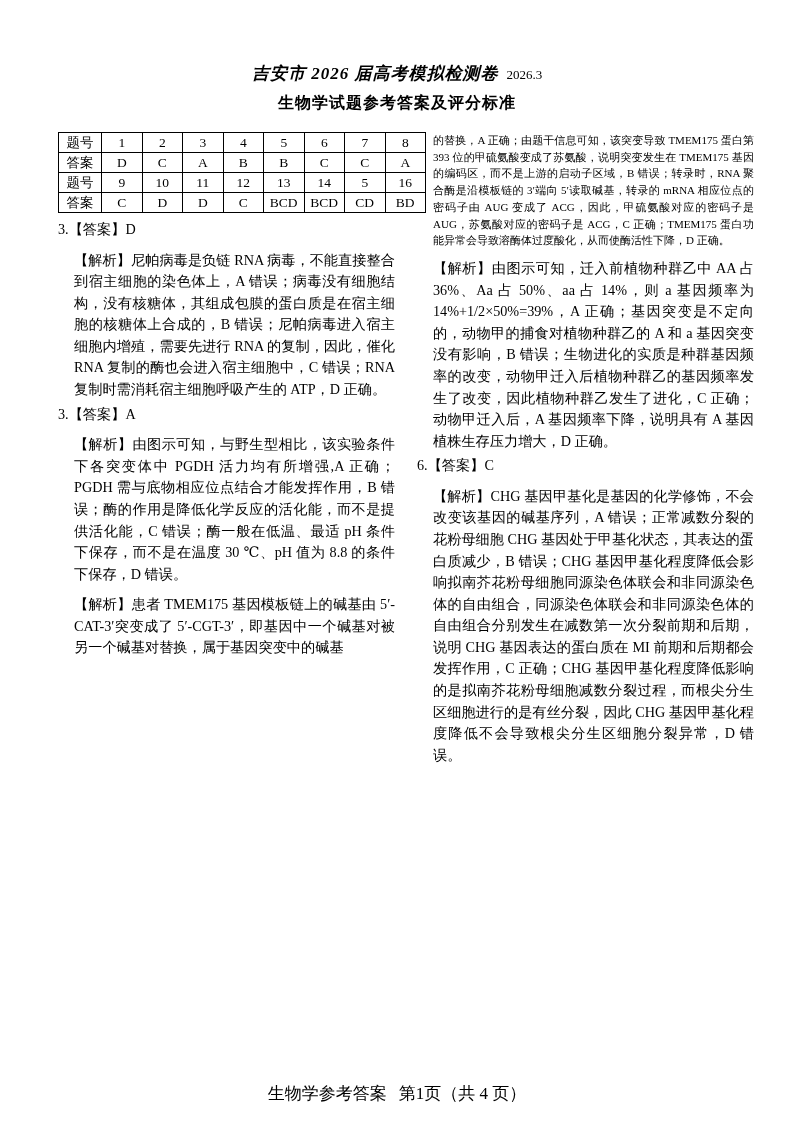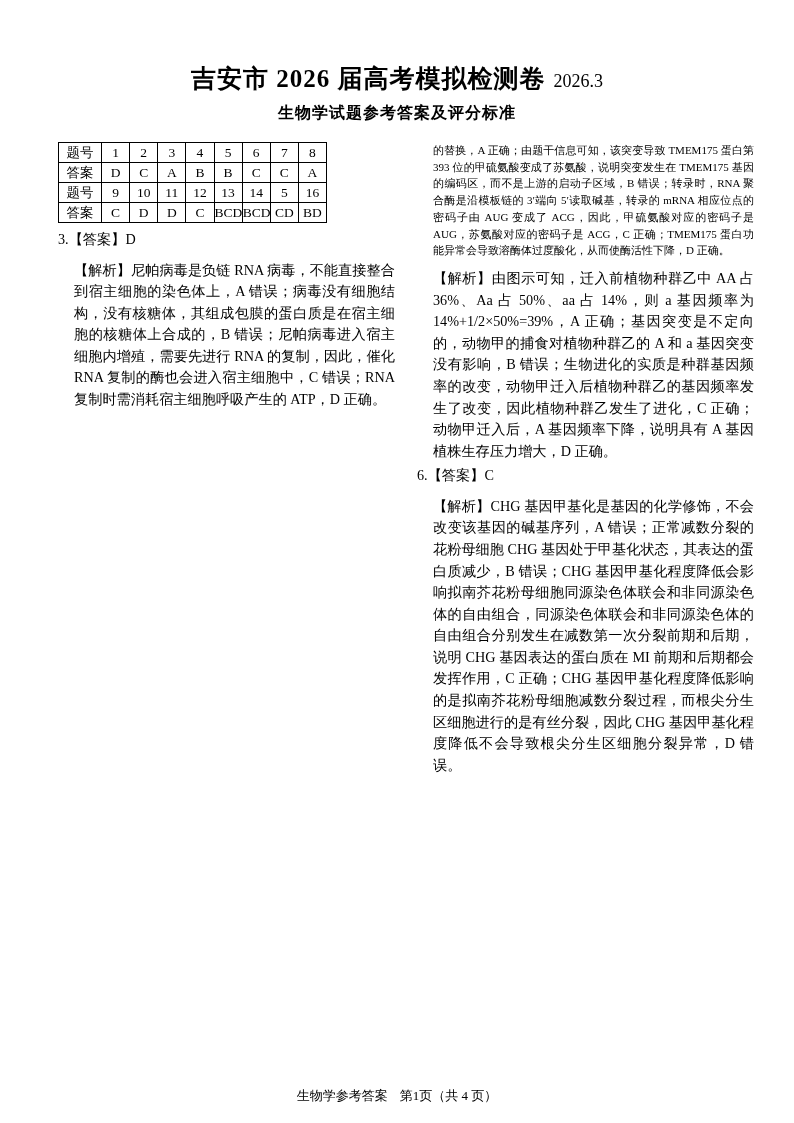--- a/index.html
+++ b/index.html
@@ -20,26 +20,27 @@
     width: 794px;
     height: 1123px;
     box-sizing: border-box;
     padding: 62px 58px 30px 58px;
   }
   .title-line {
     text-align: center;
     white-space: nowrap;
   }
   .main-title {
-    font-size: 25px;
+    font-size: 17px;
     font-weight: bold;
     letter-spacing: 1px;
+    font-style: italic;
   }
   .date {
-    font-size: 18px;
+    font-size: 13px;
     font-weight: normal;
     margin-left: 8px;
     vertical-align: baseline;
   }
   .sub-title {
     text-align: center;
     font-size: 16px;
     font-weight: bold;
     margin-top: 8px;
     letter-spacing: 1px;
@@ -50,21 +51,21 @@
     gap: 22px;
     align-items: flex-start;
   }
   .col {
     width: 337px;
     flex: 0 0 337px;
   }
   table.answers {
     border-collapse: collapse;
     table-layout: fixed;
-    width: 269px;
+    width: 368px;
     font-size: 13.5px;
     margin-bottom: 6px;
   }
   table.answers td {
     border: 1px solid #000;
     text-align: center;
     height: 19px;
     line-height: 19px;
     padding: 0;
     font-family: "Liberation Serif", serif;
@@ -96,21 +97,21 @@
   }
   .rcol-first {
     padding-left: 16px;
   }
   .footer {
     position: absolute;
     left: 0;
     right: 0;
     bottom: 18px;
     text-align: center;
-    font-size: 13px;
+    font-size: 17px;
   }
   .footer .fsep { display: inline-block; width: 12px; }
 </style>
 </head>
 <body>
 
 <div class="page">
 
   <div class="title-line">
     <span class="main-title">吉安市 2026 届高考模拟检测卷</span><span class="date">2026.3</span>
@@ -168,20 +169,25 @@
             <td>BD</td>
           </tr>
         </tbody>
       </table>
 
       <div class="qitem">
         <div class="qhead">3.【答案】D</div>
         <div class="qbody">【解析】尼帕病毒是负链 RNA 病毒，不能直接整合到宿主细胞的染色体上，A 错误；病毒没有细胞结构，没有核糖体，其组成包膜的蛋白质是在宿主细胞的核糖体上合成的，B 错误；尼帕病毒进入宿主细胞内增殖，需要先进行 RNA 的复制，因此，催化 RNA 复制的酶也会进入宿主细胞中，C 错误；RNA 复制时需消耗宿主细胞呼吸产生的 ATP，D 正确。</div>
       </div>
       <div class="qitem">
+        <div class="qhead">3.【答案】A</div>
+        <div class="qbody">【解析】由图示可知，与野生型相比，该实验条件下各突变体中 PGDH 活力均有所增强,A 正确；PGDH 需与底物相应位点结合才能发挥作用，B 错误；酶的作用是降低化学反应的活化能，而不是提供活化能，C 错误；酶一般在低温、最适 pH 条件下保存，而不是在温度 30 ℃、pH 值为 8.8 的条件下保存，D 错误。</div>
+      </div>
+      <div class="qitem">
+        <div class="qbody">【解析】患者 TMEM175 基因模板链上的碱基由 5′-CAT-3′突变成了 5′-CGT-3′，即基因中一个碱基对被另一个碱基对替换，属于基因突变中的碱基</div>
       </div>
 
     </div>
 
     <div class="col">
 
       <div class="para rcol-first">的替换，A 正确；由题干信息可知，该突变导致 TMEM175 蛋白第 393 位的甲硫氨酸变成了苏氨酸，说明突变发生在 TMEM175 基因的编码区，而不是上游的启动子区域，B 错误；转录时，RNA 聚合酶是沿模板链的 3′端向 5′读取碱基，转录的 mRNA 相应位点的密码子由 AUG 变成了 ACG，因此，甲硫氨酸对应的密码子是 AUG，苏氨酸对应的密码子是 ACG，C 正确；TMEM175 蛋白功能异常会导致溶酶体过度酸化，从而使酶活性下降，D 正确。</div>
 
       <div class="qitem">
         <div class="qbody">【解析】由图示可知，迁入前植物种群乙中 AA 占 36%、Aa 占 50%、aa 占 14%，则 a 基因频率为 14%+1/2×50%=39%，A 正确；基因突变是不定向的，动物甲的捕食对植物种群乙的 A 和 a 基因突变没有影响，B 错误；生物进化的实质是种群基因频率的改变，动物甲迁入后植物种群乙的基因频率发生了改变，因此植物种群乙发生了进化，C 正确；动物甲迁入后，A 基因频率下降，说明具有 A 基因植株生存压力增大，D 正确。</div>

